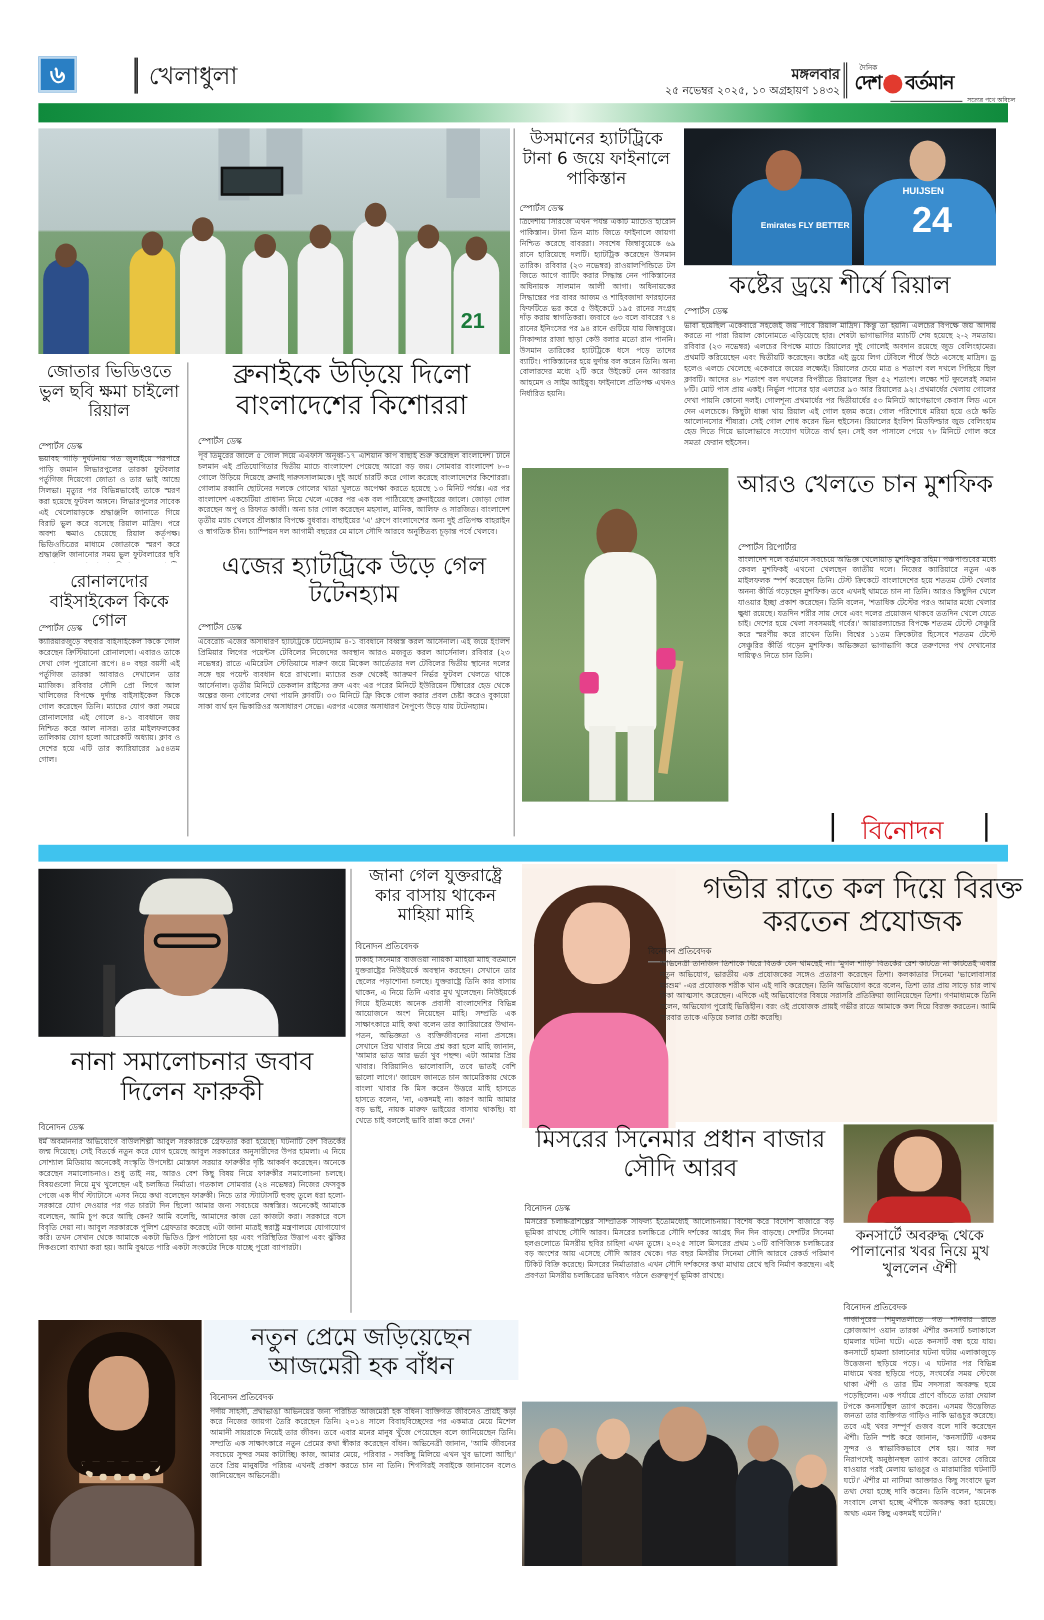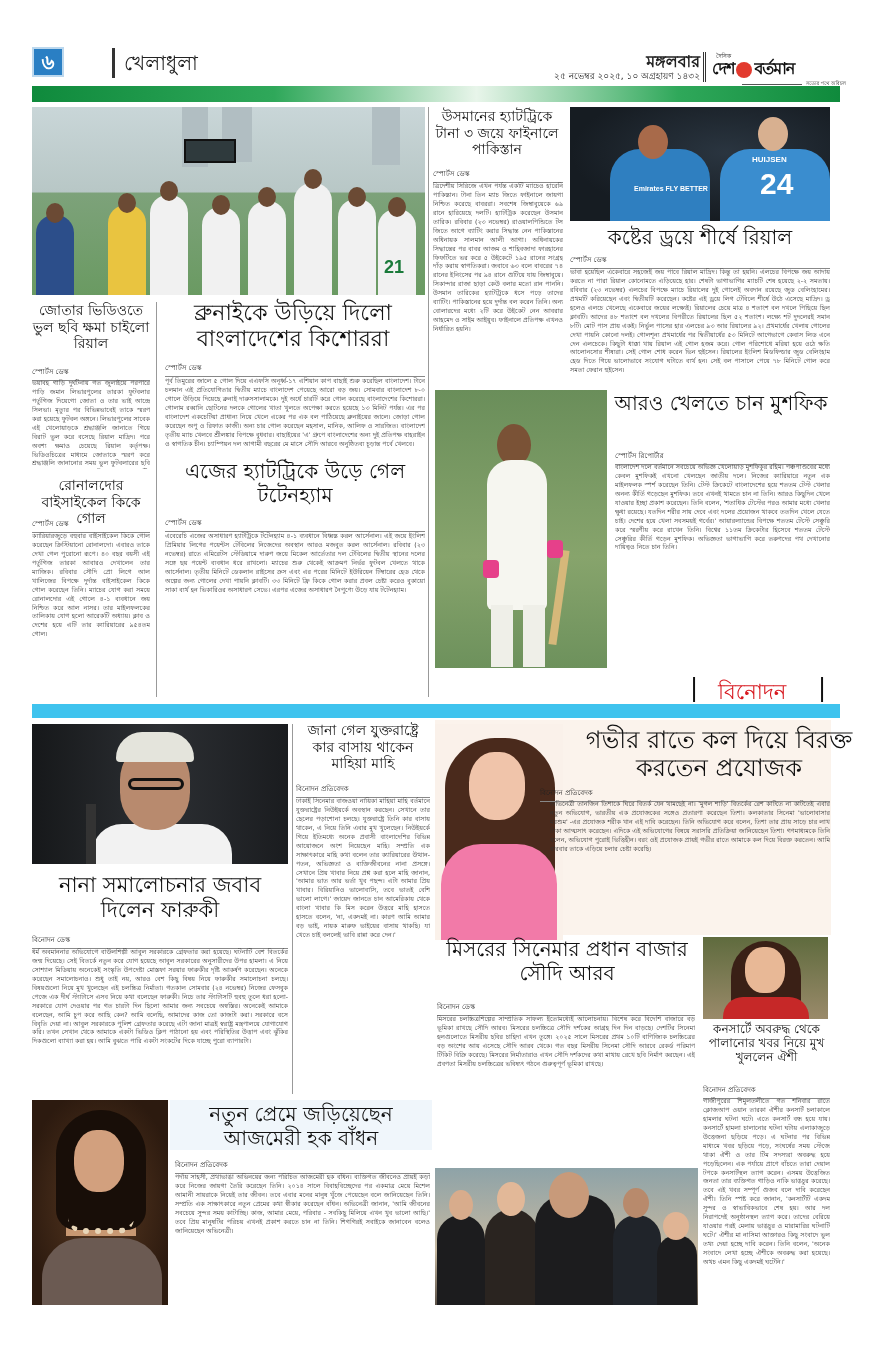--- a/index.html
+++ b/index.html
@@ -6,21 +6,21 @@
   html, body { width: 870px; height: 1350px; background: #ffffff; overflow: hidden; }
   body { font-family: "DejaVu Sans", sans-serif; color: #111; position: relative; }
   .abs { position: absolute; }
 
   
   .page-no { left: 32px; top: 47px; width: 32px; height: 30px; background: #2a7fc4; border: 2px solid #bcd8ee;
              color: #fff; font-size: 20px; font-weight: bold; text-align: center; line-height: 26px; }
   .sec-bar { left: 112px; top: 48px; width: 3px; height: 30px; border-left: 2px solid #333; border-right: 1px solid #333; }
   .sec-title { left: 124px; top: 47px; font-size: 20px; color: #222; line-height: 32px; }
   .dateblock { right: 170px; top: 55px; text-align: right; font-size: 9px; color: #222; line-height: 14px; }
-  .dateblock .day { font-weight: bold; font-size: 16px; }
+  .dateblock .day { font-weight: bold; font-size: 12px; }
   .datebar { left: 703px; top: 52px; width: 3px; height: 30px; border-left: 1px solid #333; border-right: 1px solid #333; }
   .mast-small { left: 716px; top: 51px; font-size: 6px; color: #333; }
   .mast { left: 712px; top: 56px; font-size: 16px; font-weight: bold; color: #111; letter-spacing: -1px; }
   .mast .dot { display: inline-block; width: 16px; height: 16px; border-radius: 50%; background: #e23a2e; vertical-align: middle; margin: 0 2px; }
   .mast-line { left: 742px; top: 84px; width: 60px; height: 1px; background: #555; }
   .mast-tag { left: 806px; top: 80px; font-size: 5px; color: #333; }
   .green-band { left: 32px; top: 86px; width: 808px; height: 16px;
       background: linear-gradient(90deg, #0f8a3c 0%, #2fa85a 30%, #e8f5ea 55%, #2fa85a 80%, #0f8a3c 100%); }
 
   
@@ -132,21 +132,21 @@
   <div class="p" style="left:262px;height:112px;"></div>
   <div class="h" style="left:272px;top:62px;"></div>
   <div class="p" style="left:306px;height:96px;"></div>
   <div class="h" style="left:316px;top:80px;"></div>
   <div class="p" style="left:346px;height:86px;"></div>
   <div class="h" style="left:356px;top:90px;"></div>
   <div class="abs" style="left:352px;top:150px;font-size:18px;font-weight:bold;color:#1a7a3a;font-family:'Liberation Sans',sans-serif;">21</div>
 </div>
 <div class="vrule" style="left:428px;top:107px;height:590px;"></div>
 
-<div class="abs hl" style="left:432px;top:108px;width:130px;font-size:14px;">উসমানের হ্যাটট্রিকে টানা ৩ জয়ে ফাইনালে পাকিস্তান</div>
+<div class="abs hl" style="left:432px;top:108px;width:130px;font-size:14px;">উসমানের হ্যাটট্রিকে টানা 6 জয়ে ফাইনালে পাকিস্তান</div>
 <div class="abs byline" style="left:433px;top:168px;width:130px;">স্পোর্টস ডেস্ক</div>
 <div class="abs body" style="left:433px;top:182px;width:130px;height:205px;">ত্রিদেশীয় সিরিজে এখন পর্যন্ত একটি ম্যাচেও হারেনি পাকিস্তান। টানা তিন ম্যাচ জিতে ফাইনালে জায়গা নিশ্চিত করেছে বাবররা। সবশেষ জিম্বাবুয়েকে ৬৯ রানে হারিয়েছে দলটি। হ্যাটট্রিক করেছেন উসমান তারিক। রবিবার (২৩ নভেম্বর) রাওয়ালপিন্ডিতে টস জিতে আগে ব্যাটিং করার সিদ্ধান্ত নেন পাকিস্তানের অধিনায়ক সালমান আলী আগা। অধিনায়কের সিদ্ধান্তের পর বাবর আজম ও শাহিবজাদা ফারহানের ফিফটিতে ভর করে ৫ উইকেটে ১৯৫ রানের সংগ্রহ দাঁড় করায় স্বাগতিকরা। জবাবে ৬৩ বলে বাবরের ৭৪ রানের ইনিংসের পর ৯৪ রানে গুটিয়ে যায় জিম্বাবুয়ে। সিকান্দার রাজা ছাড়া কেউ বলার মতো রান পাননি। উসমান তারিকের হ্যাটট্রিকে ধসে পড়ে তাদের ব্যাটিং। পাকিস্তানের হয়ে দুর্দান্ত বল করেন তিনি। অন্য বোলারদের মধ্যে ২টি করে উইকেট নেন আবরার আহমেদ ও সাইম আইয়ুব। ফাইনালে প্রতিপক্ষ এখনও নির্ধারিত হয়নি।</div>
 
 <div class="abs img real">
   <div class="sh1"></div>
   <div class="hd1"></div>
   <div class="sh2"></div>
   <div class="hd2"></div>
   <div class="spons">Emirates FLY BETTER</div>
   <div class="name">HUIJSEN</div>

